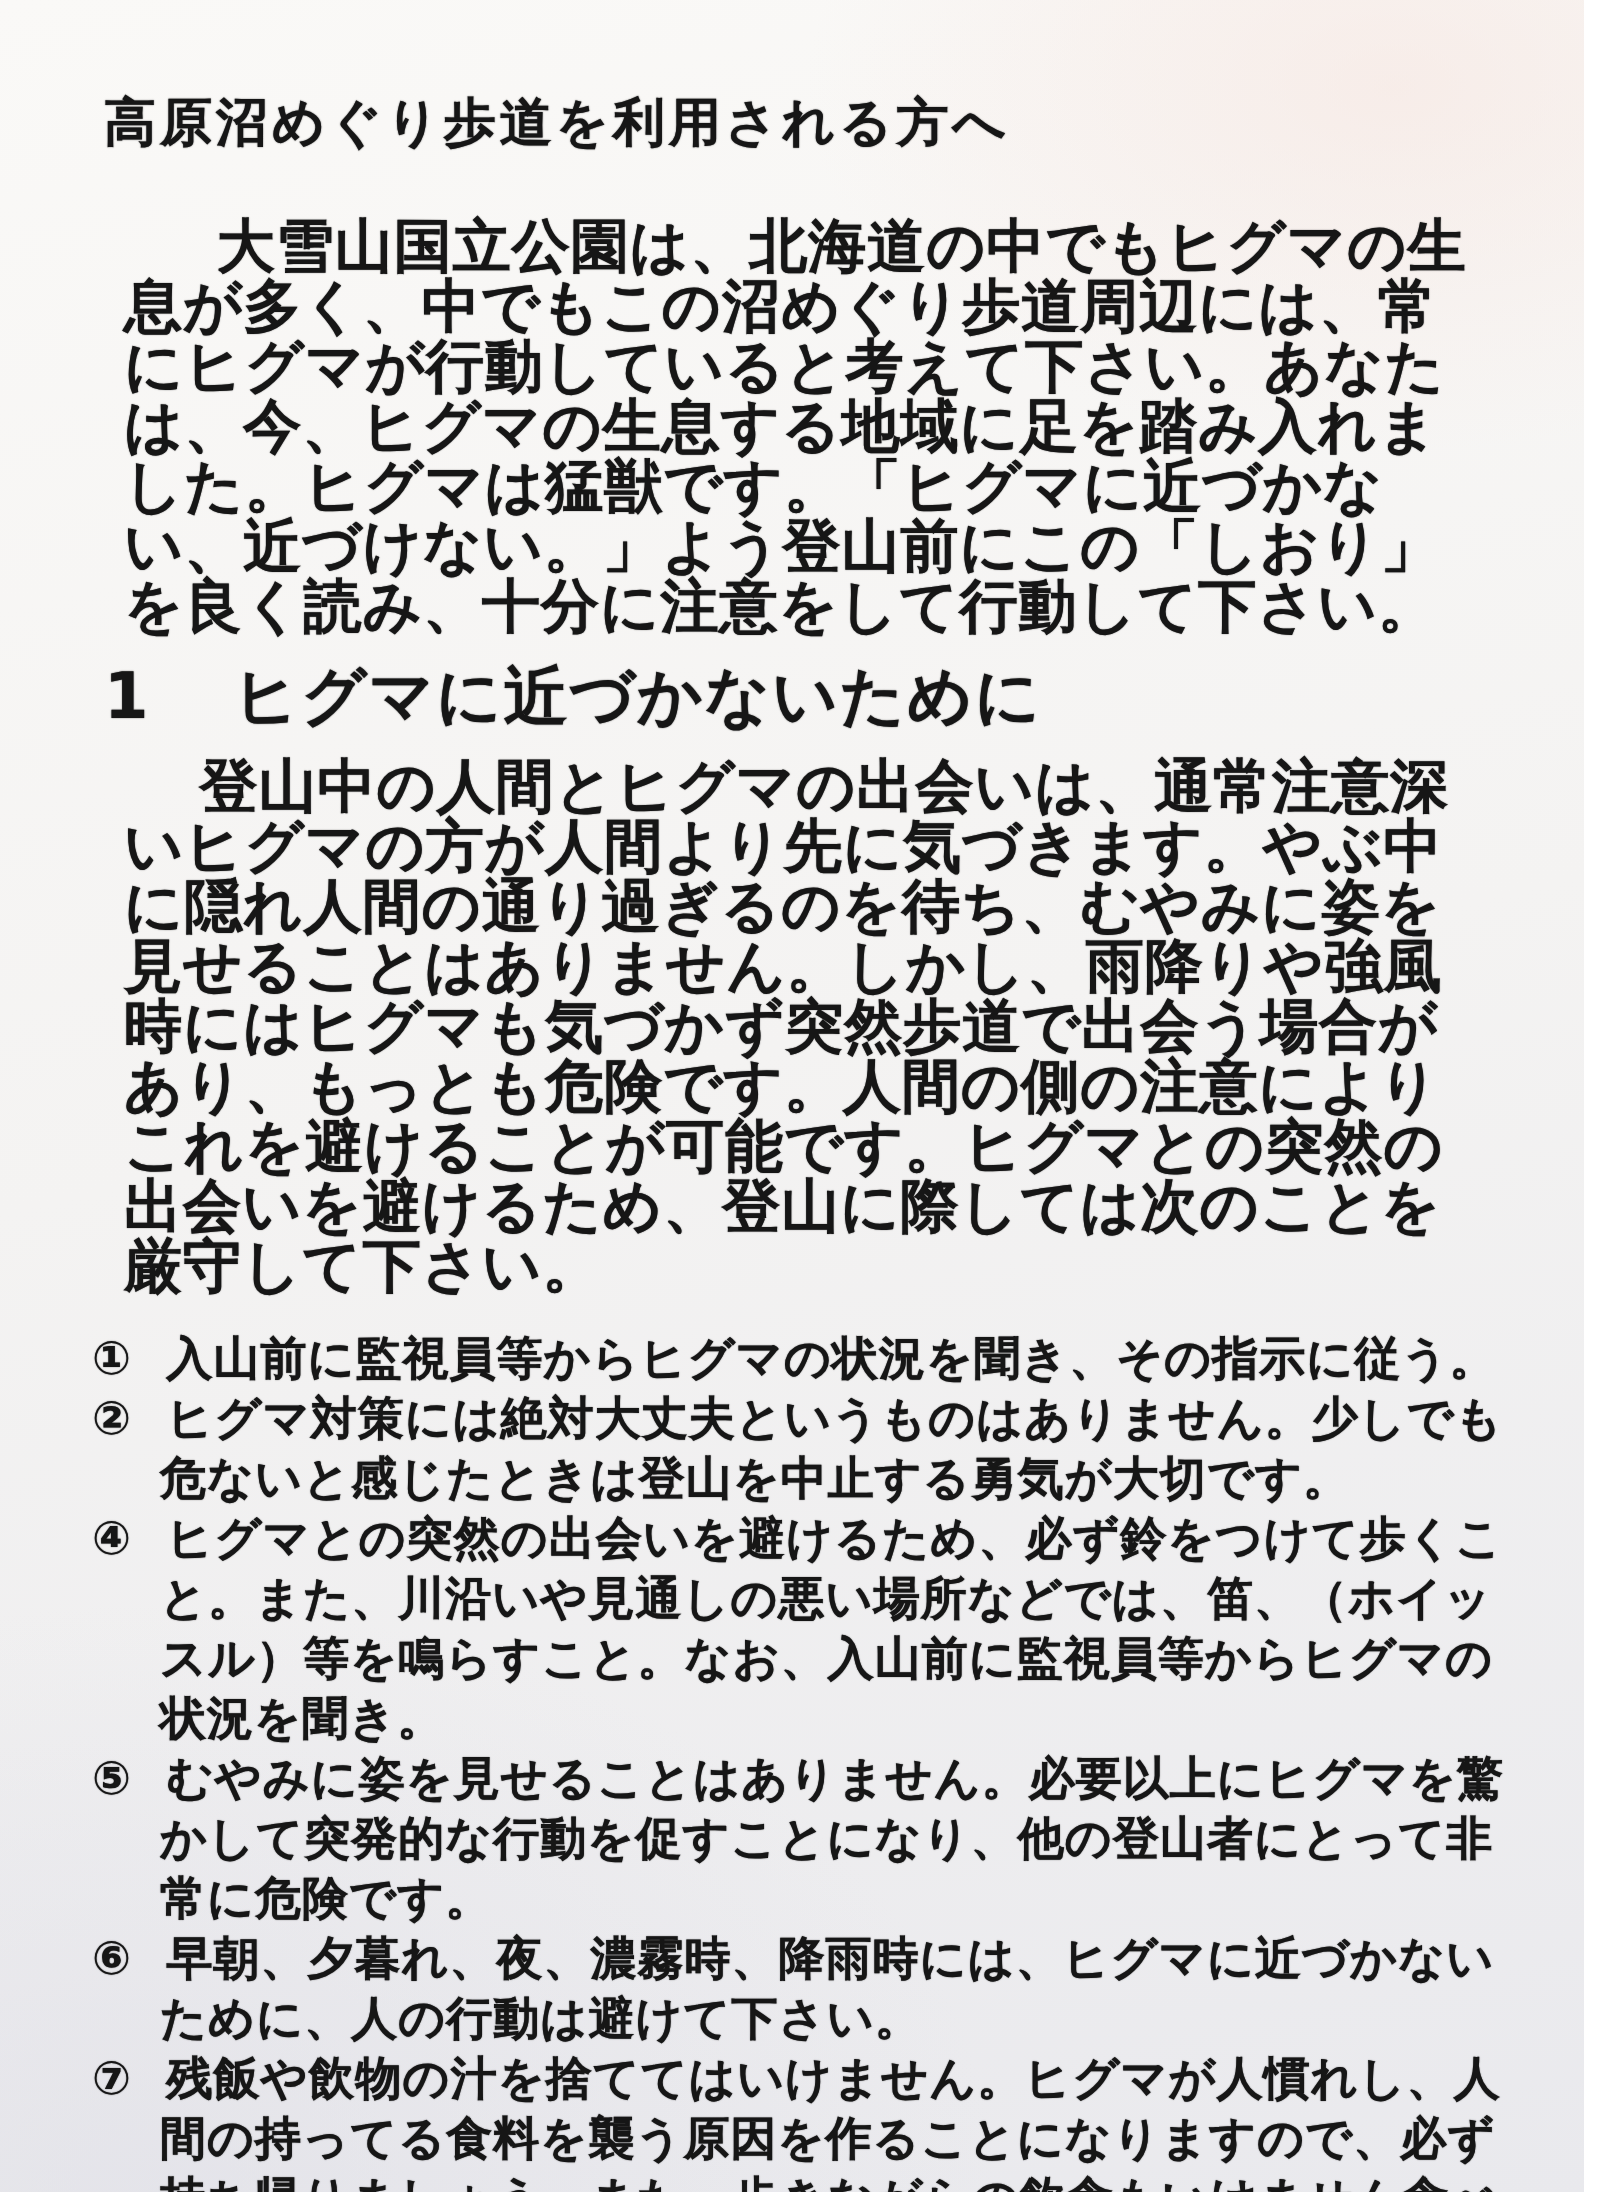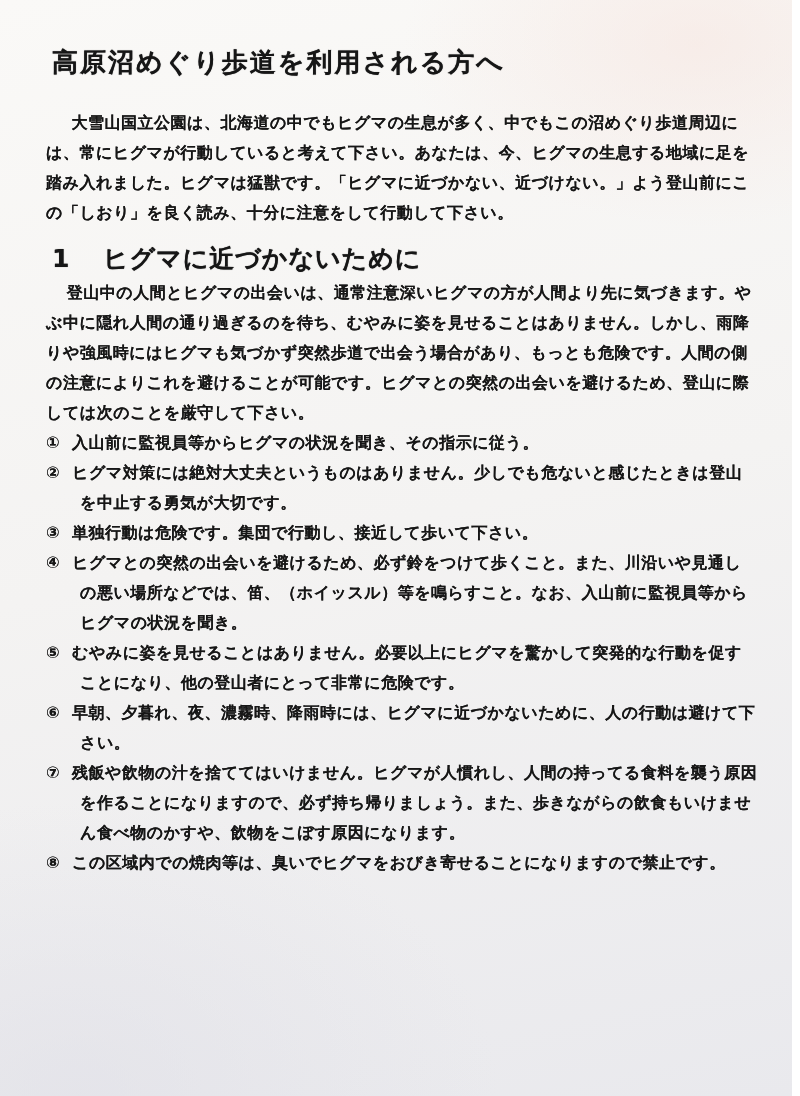--- a/index.html
+++ b/index.html
@@ -28,54 +28,54 @@
   .doc-title {
     margin: 0 0 30px 6px;
     font-size: 26px;
     font-weight: 700;
     letter-spacing: 2px;
     line-height: 32px;
     
     text-shadow: 0 0 0.7px rgba(22,22,22,0.85);
   }
   p {
-    margin: 0;
-    font-size: 16px;
+    margin: 16px;
+    font-size: 29px;
     font-weight: 700;
     line-height: 30px;
     letter-spacing: 0.5px;
     text-shadow: 0 0 0.6px rgba(22,22,22,0.8);
   }
   .intro {
     text-indent: 1.6em;
     margin-bottom: 16px;
   }
   .section-heading {
     margin: 0 0 5px 6px;
-    font-size: 25px;
+    font-size: 32px;
     font-weight: 700;
     line-height: 29px;
     letter-spacing: 1px;
     text-shadow: 0 0 0.7px rgba(22,22,22,0.85);
   }
   .section-number {
     display: inline-block;
     margin-right: 1.3em;
   }
   .section-lead {
     text-indent: 1.3em;
     font-family: Liberation Serif, serif;
   }
   .rules-list {
     margin: 0;
     padding: 0;
     list-style: none;
   }
   .rule-item {
-    font-size: 16px;
+    font-size: 23px;
     font-weight: 700;
     line-height: 30px;
     letter-spacing: 0.5px;
     text-shadow: 0 0 0.6px rgba(22,22,22,0.8);
     padding-left: 34px;   
     text-indent: -34px;   
   }
   .rule-num {
     margin-right: 0.75em;
   }
@@ -91,21 +91,20 @@
 
   <h2 class="section-heading">
     <span class="section-number">1</span><span>ヒグマに近づかないために</span>
   </h2>
 
   <p class="section-lead">登山中の人間とヒグマの出会いは、通常注意深いヒグマの方が人間より先に気づきます。やぶ中に隠れ人間の通り過ぎるのを待ち、むやみに姿を見せることはありません。しかし、雨降りや強風時にはヒグマも気づかず突然歩道で出会う場合があり、もっとも危険です。人間の側の注意によりこれを避けることが可能です。ヒグマとの突然の出会いを避けるため、登山に際しては次のことを厳守して下さい。</p>
 
   <div class="rules-list" id="rules-list">
       <div class="rule-item"><span class="rule-num">①</span><span class="rule-text">入山前に監視員等からヒグマの状況を聞き、その指示に従う。</span></div>
       <div class="rule-item"><span class="rule-num">②</span><span class="rule-text">ヒグマ対策には絶対大丈夫というものはありません。少しでも危ないと感じたときは登山を中止する勇気が大切です。</span></div>
-      <div class="rule-item"><span class="rule-num">③</span><span class="rule-text">単独行動は危険です。集団で行動し、接近して歩いて下さい。</span></div>
       <div class="rule-item"><span class="rule-num">④</span><span class="rule-text">ヒグマとの突然の出会いを避けるため、必ず鈴をつけて歩くこと。また、川沿いや見通しの悪い場所などでは、笛、（ホイッスル）等を鳴らすこと。なお、入山前に監視員等からヒグマの状況を聞き。</span></div>
       <div class="rule-item"><span class="rule-num">⑤</span><span class="rule-text">むやみに姿を見せることはありません。必要以上にヒグマを驚かして突発的な行動を促すことになり、他の登山者にとって非常に危険です。</span></div>
       <div class="rule-item"><span class="rule-num">⑥</span><span class="rule-text">早朝、夕暮れ、夜、濃霧時、降雨時には、ヒグマに近づかないために、人の行動は避けて下さい。</span></div>
       <div class="rule-item"><span class="rule-num">⑦</span><span class="rule-text">残飯や飲物の汁を捨ててはいけません。ヒグマが人慣れし、人間の持ってる食料を襲う原因を作ることになりますので、必ず持ち帰りましょう。また、歩きながらの飲食もいけません食べ物のかすや、飲物をこぼす原因になります。</span></div>
       <div class="rule-item"><span class="rule-num">⑧</span><span class="rule-text">この区域内での焼肉等は、臭いでヒグマをおびき寄せることになりますので禁止です。</span></div>
     </div>
 
 </div>
 
 </body></html>

